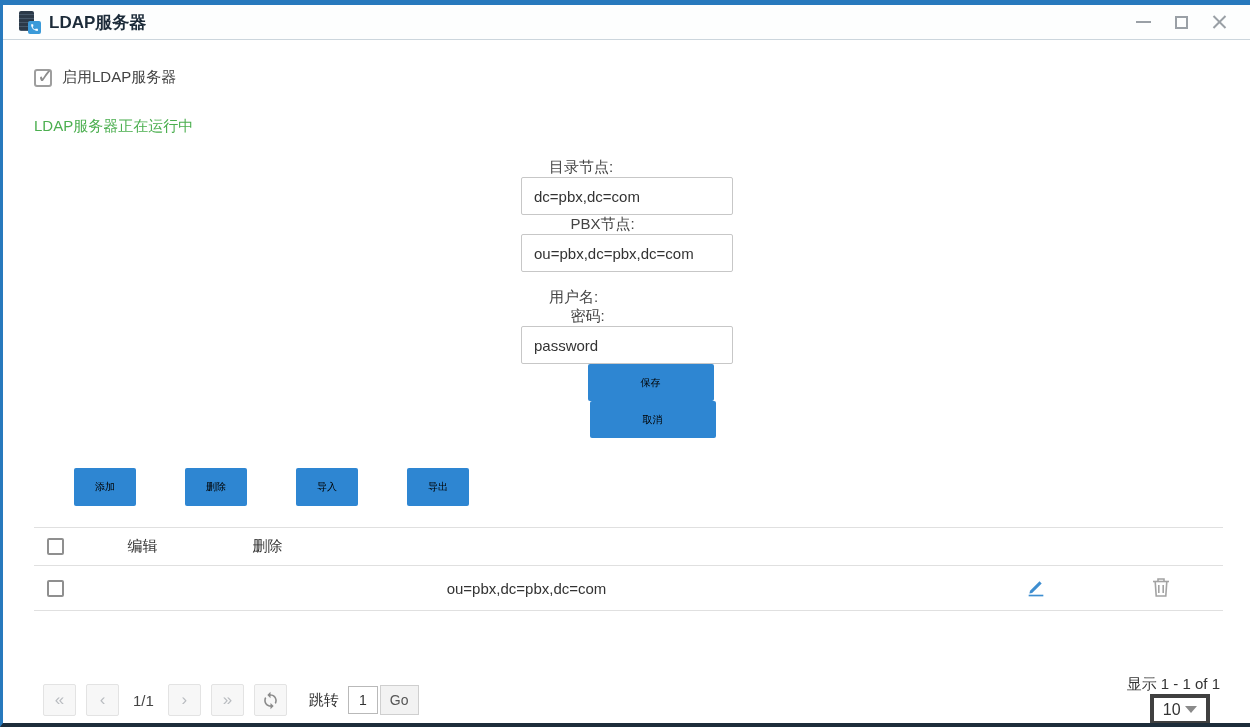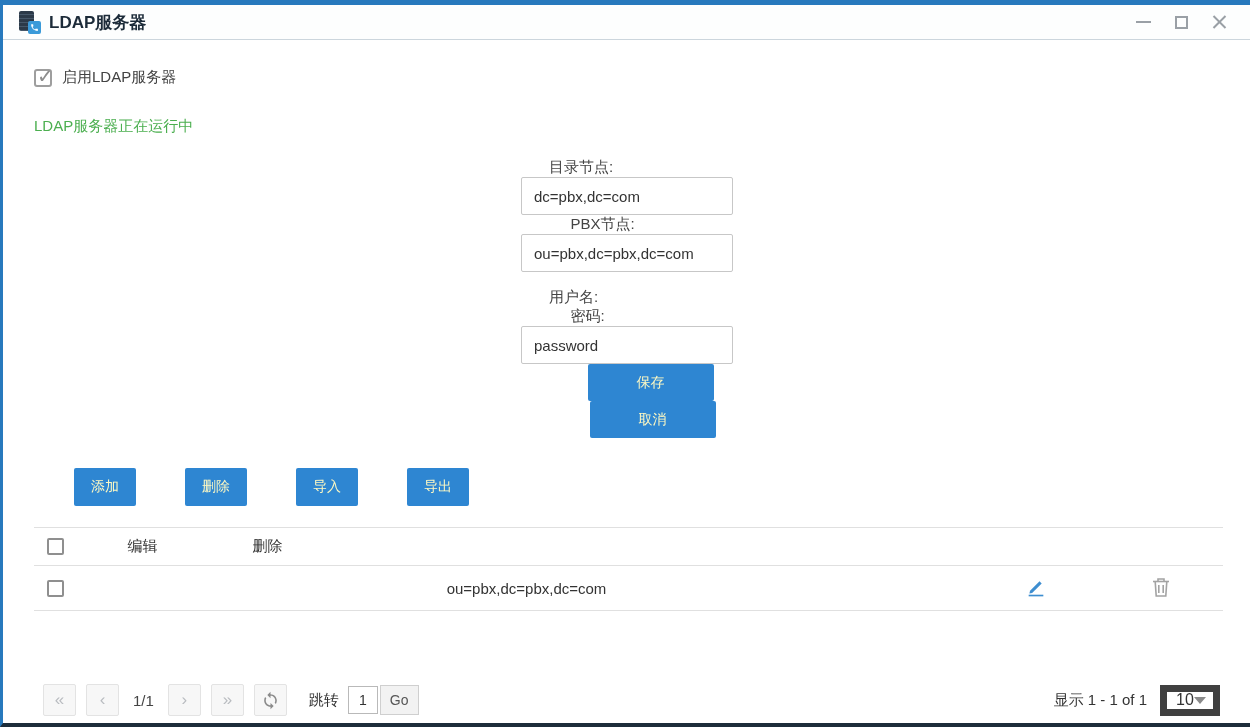--- a/index.html
+++ b/index.html
@@ -55,21 +55,21 @@
 
   .form-row { display:flex; align-items:center; margin-bottom:16px;flex-direction:column; }
   .f-label1 { width:156px; font-size:15px; color:#444; }
   .f-label2 { width:158px; margin-left:45px; font-size:15px; color:#444; }
   .f-input {
     width:212px; height:38px; border:1px solid #c7c7c7; border-radius:2px;
     padding:0 12px; font-size:15px; color:#333; outline:none;
     font-family:"Liberation Sans","DejaVu Sans",sans-serif;
   }
   .btn-blue {
-    background:#2e86d2; color:#fef9c3; border:none; border-radius:2px; font-size:14px;
+    background:#2e86d2; color:#000000; border:none; border-radius:2px; font-size:10px;
     cursor:pointer; font-family:Liberation Sans, sans-serif;
   }
   .btn-save { width:126px; height:37px; margin-left:47px; }
   .btn-cancel { width:126px; height:37px; margin-left:51px; }
 
   .toolbar { display:flex; gap:9px; margin-top:30px; margin-bottom:21px; }
   .btn-small { width:62px; height:38px;margin-left:40px; }
 
   
   .table { width:1189px; }
@@ -96,24 +96,24 @@
   .page-indicator { font-size:15px; color:#444; margin:0 14px 0 4px; }
   .jump-label { font-size:15px; color:#333; margin-left:12px; }
   .jump-input {
     width:30px; height:28px; border:1px solid #b9b9b9; text-align:center; font-size:14px; color:#333;
     margin-left:9px; outline:none; font-family:"Liberation Sans","DejaVu Sans",sans-serif;
   }
   .go-btn {
     height:30px; padding:0 9px; margin-left:2px; border:1px solid #cfcfcf; background:#f2f2f2;
     font-size:14px; color:#555; cursor:pointer; font-family:"Liberation Sans","DejaVu Sans",sans-serif;
   }
-  .pb-right { display:flex; align-items:center; }
+  .pb-right { display:flex; align-items:center;flex-direction:column; }
   .summary { font-size:15px; color:#333; }
   .page-size {
-    margin-left:13px; width:60px; height:31px; border:7px solid #404040; background:#fff;
+    margin-left:13px; width:60px; height:31px; border:4px solid #404040; background:#fff;
     display:flex; align-items:center; justify-content:space-between; padding:0 9px; cursor:pointer;
   }
   .page-size-value { font-size:16px; color:#333; }
   .dd-arrow { width:0; height:0; border-left:6px solid transparent; border-right:6px solid transparent; border-top:7px solid #8a8a8a; }
 </style>
 </head>
 <body>
 
 <div class="window">
 

